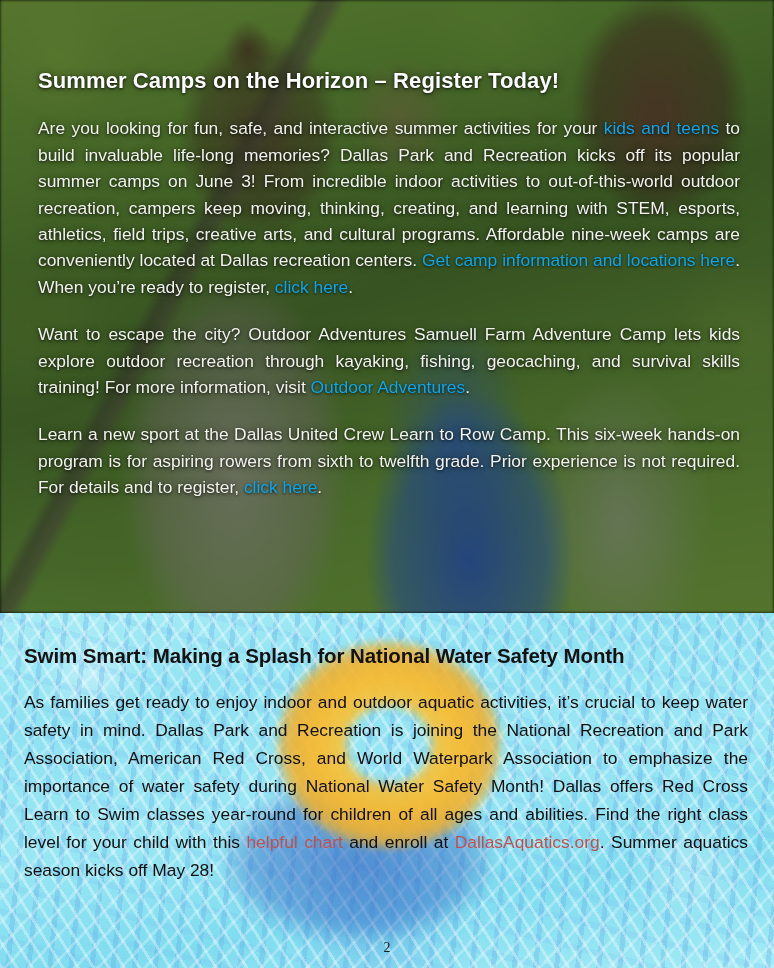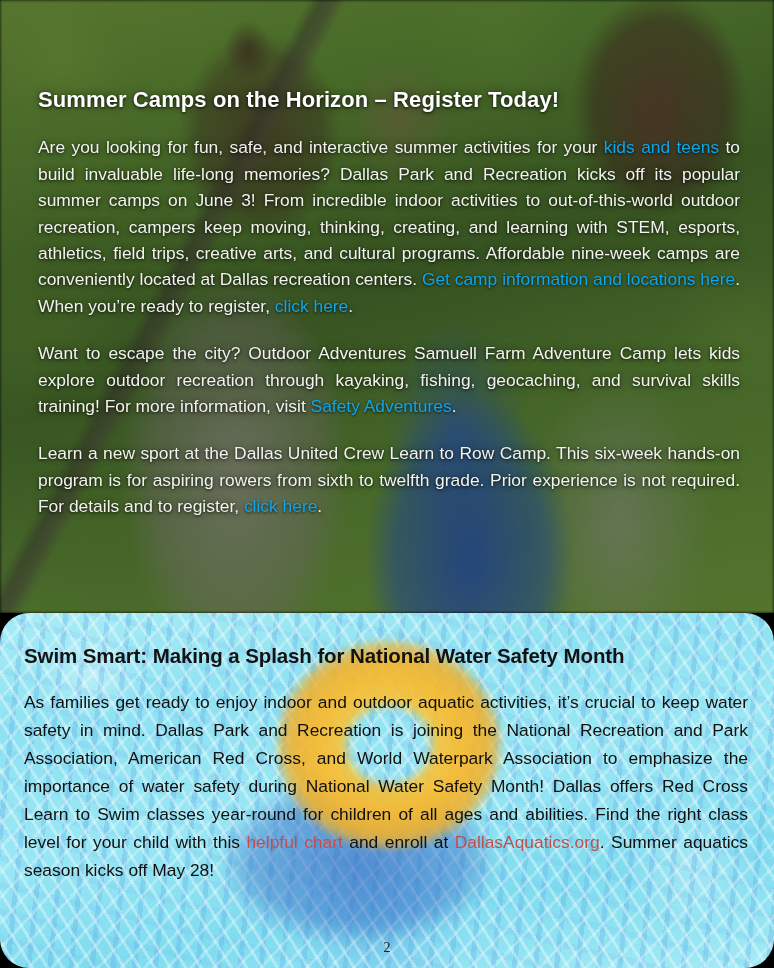--- a/index.html
+++ b/index.html
@@ -39,21 +39,21 @@
       radial-gradient(ellipse 68px 80px at 400px 120px, rgba(145,110,82,.5) 0%, transparent 80%),
       
       radial-gradient(circle 90px at 60px 60px, rgba(120,160,60,.55), transparent 70%),
       radial-gradient(circle 120px at 500px 40px, rgba(105,150,55,.5), transparent 72%),
       radial-gradient(circle 100px at 740px 330px, rgba(112,152,58,.45), transparent 72%),
       radial-gradient(circle 110px at 40px 330px, rgba(96,138,48,.5), transparent 72%),
       radial-gradient(circle 130px at 120px 560px, rgba(86,124,46,.55), transparent 74%),
       linear-gradient(160deg,#6f9638 0%,#5c8a32 22%,#486f2a 48%,#5d8a34 70%,#6b9437 100%);
     filter: blur(1.4px);
   }
-  .camps-content { position:absolute; left:0; top:0; width:774px; padding:87px 34px 0 38px; }
+  .camps-content { position:absolute; left:0; top:0; width:774px; padding:68px 34px 0 38px; }
 
   h1.camps-heading {
     font-family:"Liberation Sans", sans-serif;
     font-size:22px; font-weight:bold; color:#ffffff;
     letter-spacing:.1px; line-height:1.2;
     text-shadow:0 1px 3px rgba(0,0,0,.75), 0 0 9px rgba(0,0,0,.45);
     margin-bottom:21px;
   }
   p.camps-p {
     font-size:17.4px; line-height:26.4px; color:#f2f2ee;
@@ -61,21 +61,20 @@
     text-shadow:0 1px 3px rgba(0,0,0,.72), 0 0 8px rgba(0,0,0,.4);
     margin-bottom:21px;
   }
   p.camps-p:last-child { margin-bottom:16px; }
   .lnk-yellow { color:#0ea5e9; text-shadow:0 1px 3px rgba(0,0,0,.8); }
 
   
   .swim-section {
     position:absolute; left:0; top:613px; width:774px; height:355px;
     overflow:hidden;
-    border-radius:29px;
   }
   .pool-bg {
     position:absolute; inset:0;
     background:
       repeating-linear-gradient(58deg, rgba(255,255,255,.34) 0px, rgba(255,255,255,.34) 3px, transparent 3px, transparent 13px),
       repeating-linear-gradient(-47deg, rgba(255,255,255,.26) 0px, rgba(255,255,255,.26) 3px, transparent 3px, transparent 17px),
       repeating-linear-gradient(96deg, rgba(96,170,230,.30) 0px, rgba(96,170,230,.30) 5px, transparent 5px, transparent 21px),
       repeating-linear-gradient(14deg, rgba(120,195,240,.22) 0px, rgba(120,195,240,.22) 6px, transparent 6px, transparent 26px),
       radial-gradient(circle 70px at 90px 60px, rgba(255,255,255,.35), transparent 70%),
       radial-gradient(circle 90px at 690px 250px, rgba(255,255,255,.3), transparent 72%),
@@ -124,21 +123,21 @@
 <div class="page">
 
   <section class="camps-section">
     <div class="camps-photo"></div>
 
     <div class="camps-content">
       <h1 class="camps-heading">Summer Camps on the Horizon – Register Today!</h1>
 
       <p class="camps-p"><span>Are you looking for fun, safe, and interactive summer activities for your </span><span class="lnk-yellow">kids and teens</span><span> to build invaluable life-long memories? Dallas Park and Recreation kicks off its popular summer camps on June 3! From incredible indoor activities to out-of-this-world outdoor recreation, campers keep moving, thinking, creating, and learning with STEM, esports, athletics, field trips, creative arts, and cultural programs. Affordable nine-week camps are conveniently located at Dallas recreation centers. </span><span class="lnk-yellow">Get camp information and locations here</span><span>. When you’re ready to register, </span><span class="lnk-yellow">click here</span><span>.</span></p>
 
-      <p class="camps-p"><span>Want to escape the city? Outdoor Adventures Samuell Farm Adventure Camp lets kids explore outdoor recreation through kayaking, fishing, geocaching, and survival skills training! For more information, visit </span><span class="lnk-yellow">Safety Adventures</span><span>.</span></p>
+      <p class="camps-p"><span>Want to escape the city? Outdoor Adventures Samuell Farm Adventure Camp lets kids explore outdoor recreation through kayaking, fishing, geocaching, and survival skills training! For more information, visit </span><span class="lnk-yellow">Outdoor Adventures</span><span>.</span></p>
 
       <p class="camps-p"><span>Learn a new sport at the Dallas United Crew Learn to Row Camp. This six-week hands-on program is for aspiring rowers from sixth to twelfth grade. Prior experience is not required. For details and to register, </span><span class="lnk-yellow">click here</span><span>.</span></p>
     </div>
   </section>
 
   <section class="swim-section">
     <div class="pool-bg"></div>
     <div class="ring-shadow"></div>
     <div class="life-ring"></div>
 

